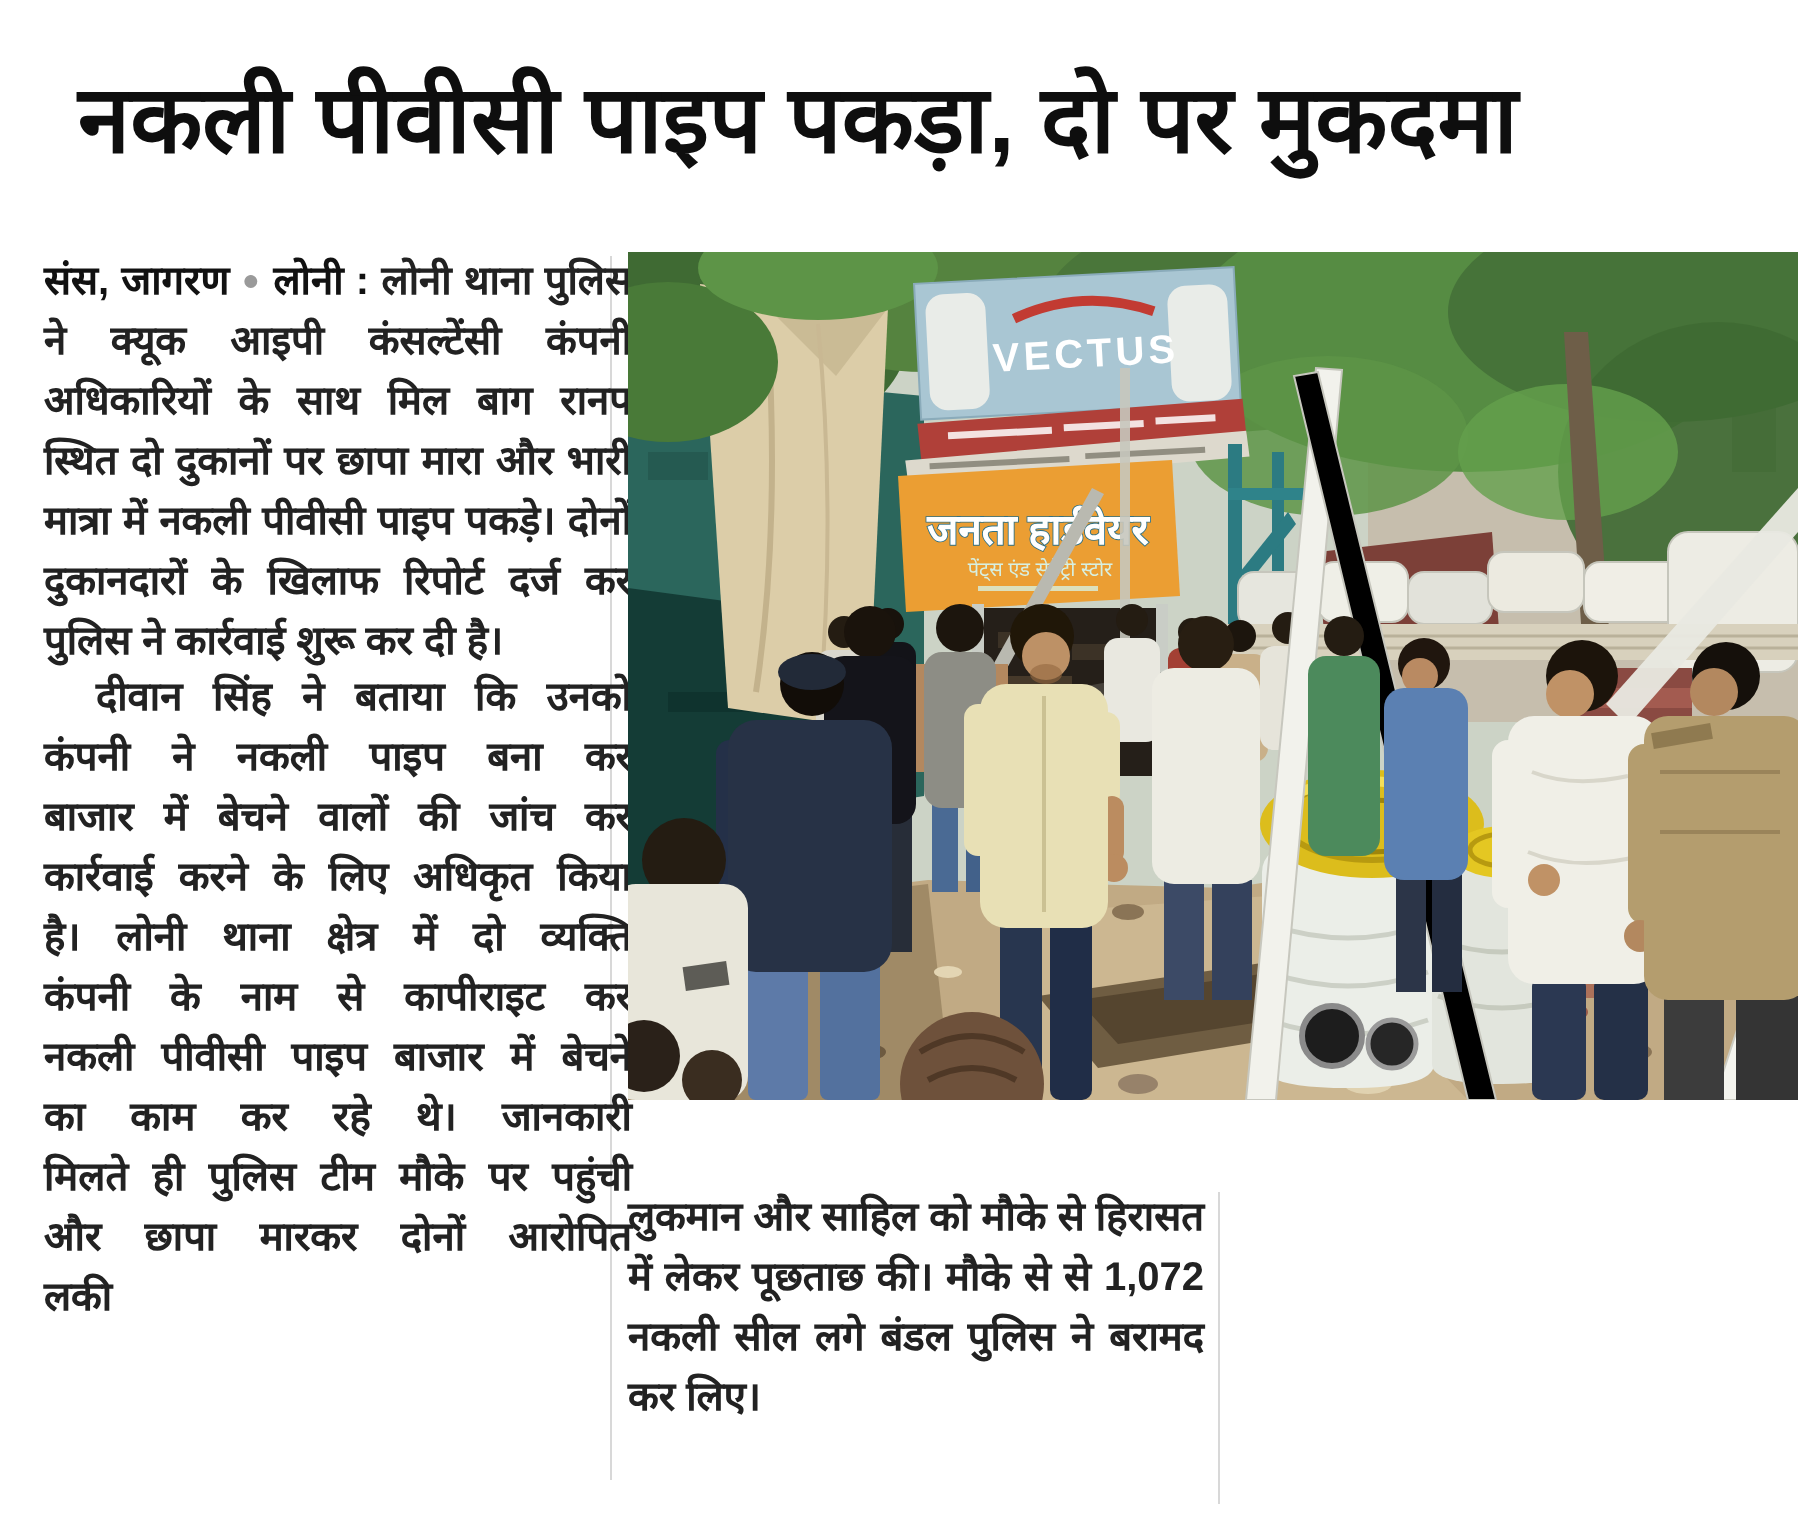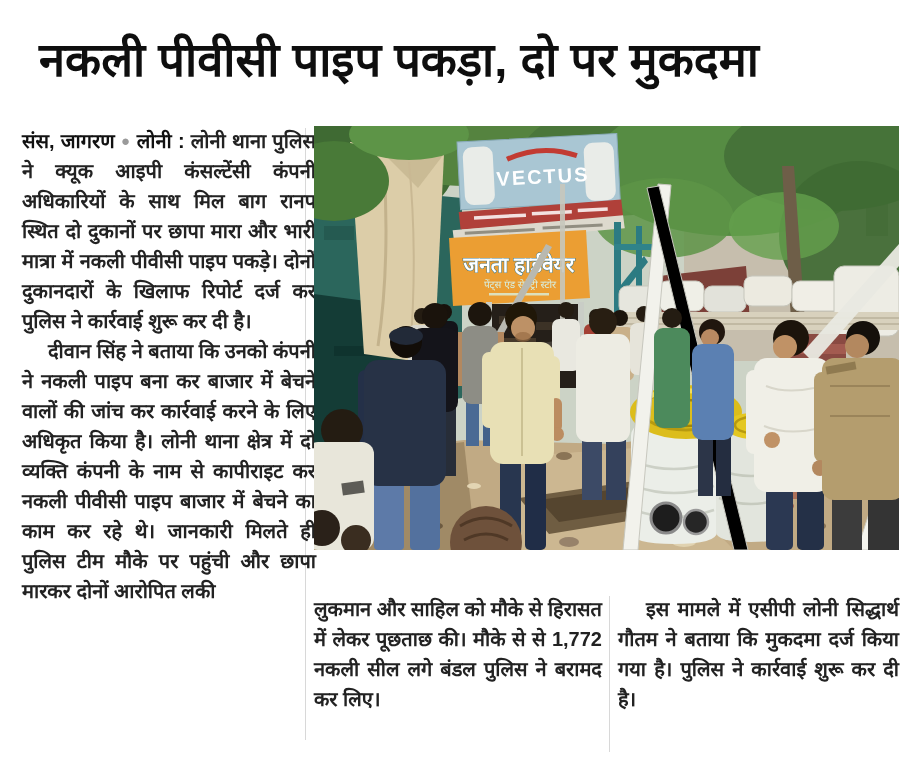--- a/index.html
+++ b/index.html
@@ -7,21 +7,21 @@
     position:relative;width:901px;height:760px;background:#ffffff;overflow:hidden;
     font-family:"Liberation Sans","DejaVu Sans",sans-serif;color:#1c1c1c;
   }
   .headline{
     position:absolute;left:8px;top:14px;width:889px;height:96px;
     font-size:47px;font-weight:800;color:#0e0e0e;letter-spacing:0px;
     white-space:nowrap;line-height:92px;margin-left:31px;
   }
   .col{position:absolute;font-size:20px;line-height:30px;text-align:justify;color:#222222;font-weight:600;}
   .col p{margin:0;}
-  .col p+p{text-indent:26px;}
+  .col p+p{text-indent:26px;font-family:Liberation Mono, monospace;}
   .col-left{left:22px;top:126px;width:294px;height:618px;}
   .col-mid{left:314px;top:594px;width:288px;height:160px;}
   .col-right{left:618px;top:594px;width:281px;height:160px;}
   .col-right p{text-indent:28px;}
   .byline{font-weight:800;color:#111;}
   .bullet{color:#9a9a9a;font-size:15px;vertical-align:2px;}
   .photo-wrap{position:absolute;left:314px;top:126px;width:585px;height:424px;background:#cfd6c9;}
   .caption{
     position:absolute;left:314px;top:556px;width:585px;height:30px;
     font-size:17px;font-weight:800;color:#1a1a1a;white-space:nowrap;
@@ -322,20 +322,17 @@
         <circle cx="172" cy="416" r="36" fill="#6e513b"></circle>
         <path d="M146 400 q26 -16 52 0 M150 414 q22 -12 44 0" stroke="#4f3826" stroke-width="3" fill="none"></path>
         <circle cx="8" cy="402" r="18" fill="#2a2119"></circle>
         <circle cx="42" cy="414" r="15" fill="#3a2d20"></circle>
       </g>
     </svg>
   </div>
 
 
   <div class="col col-mid">
-    <p><span>लुकमान और साहिल को मौके से हिरासत में लेकर पूछताछ की। मौके से से 1,772 नकली सील लगे बंडल पुलिस ने बरामद कर लिए।</span></p>
+    <p><span>लुकमान और साहिल को मौके से हिरासत में लेकर पूछताछ की। मौके से से 1,072 नकली सील लगे बंडल पुलिस ने बरामद कर लिए।</span></p>
   </div>
 
-  <div class="col col-right">
-    <p><span>इस मामले में एसीपी लोनी सिद्धार्थ गौतम ने बताया कि मुकदमा दर्ज किया गया है। पुलिस ने कार्रवाई शुरू कर दी है।</span></p>
-  </div>
 
 </div>
 
 </body></html>

